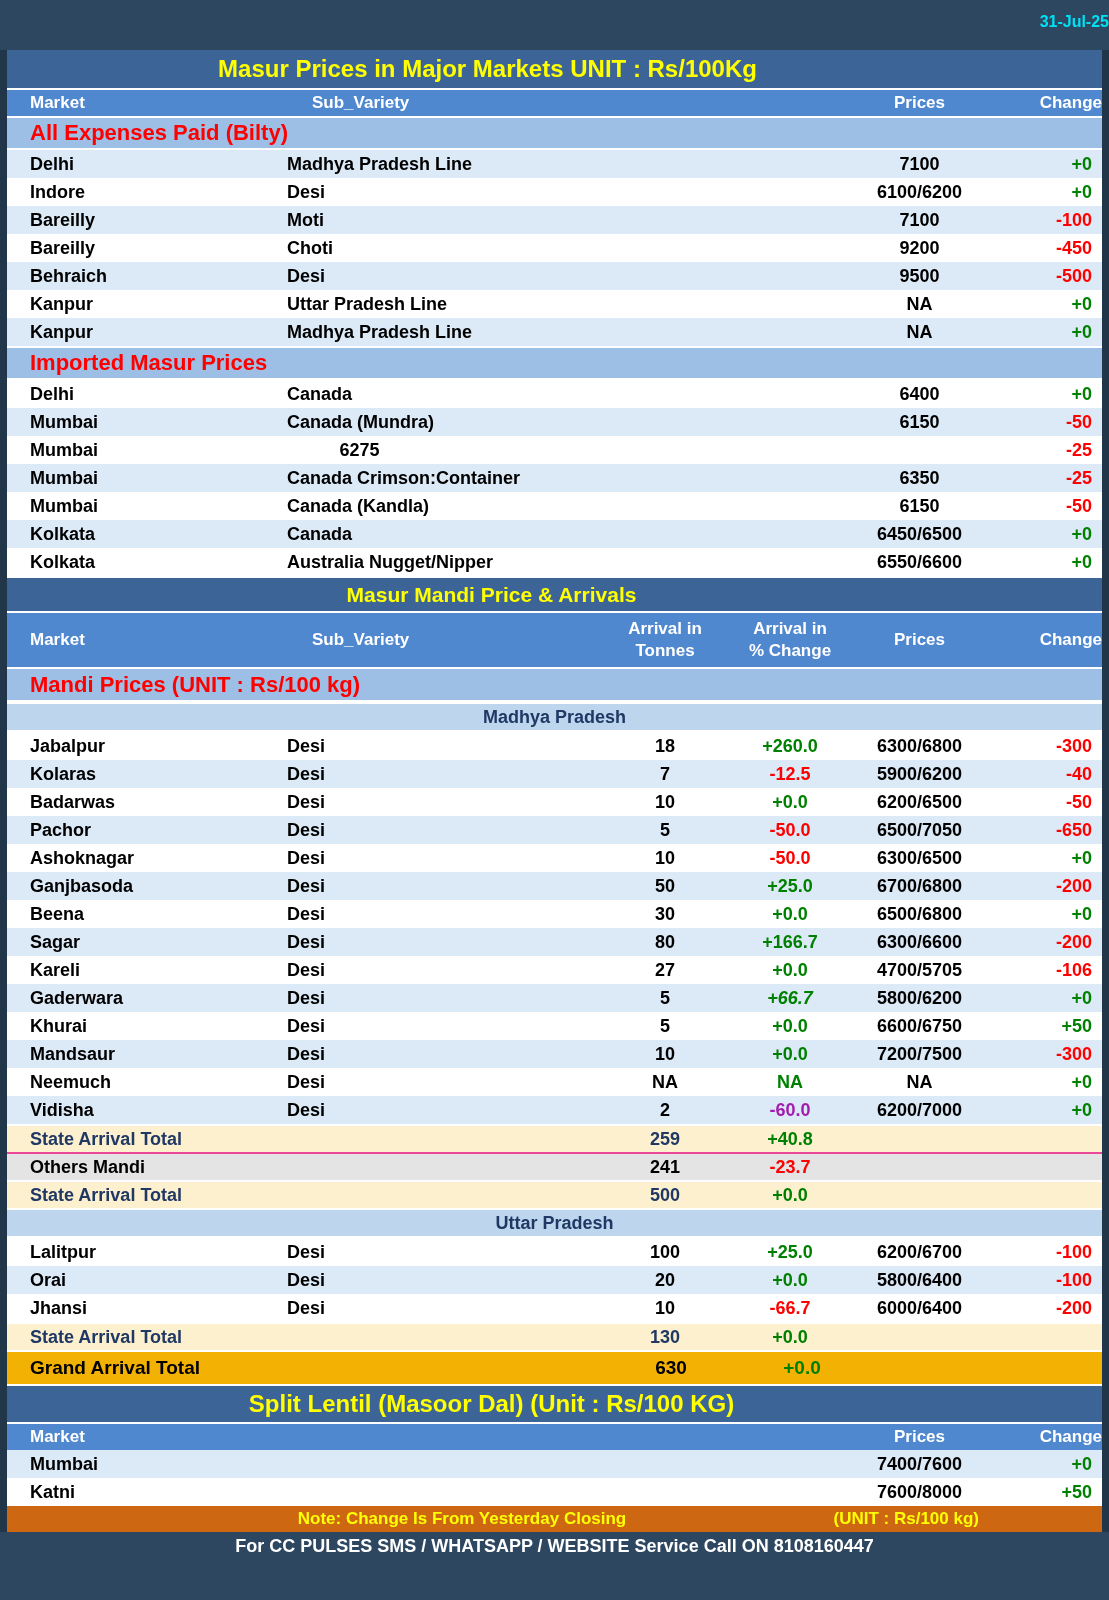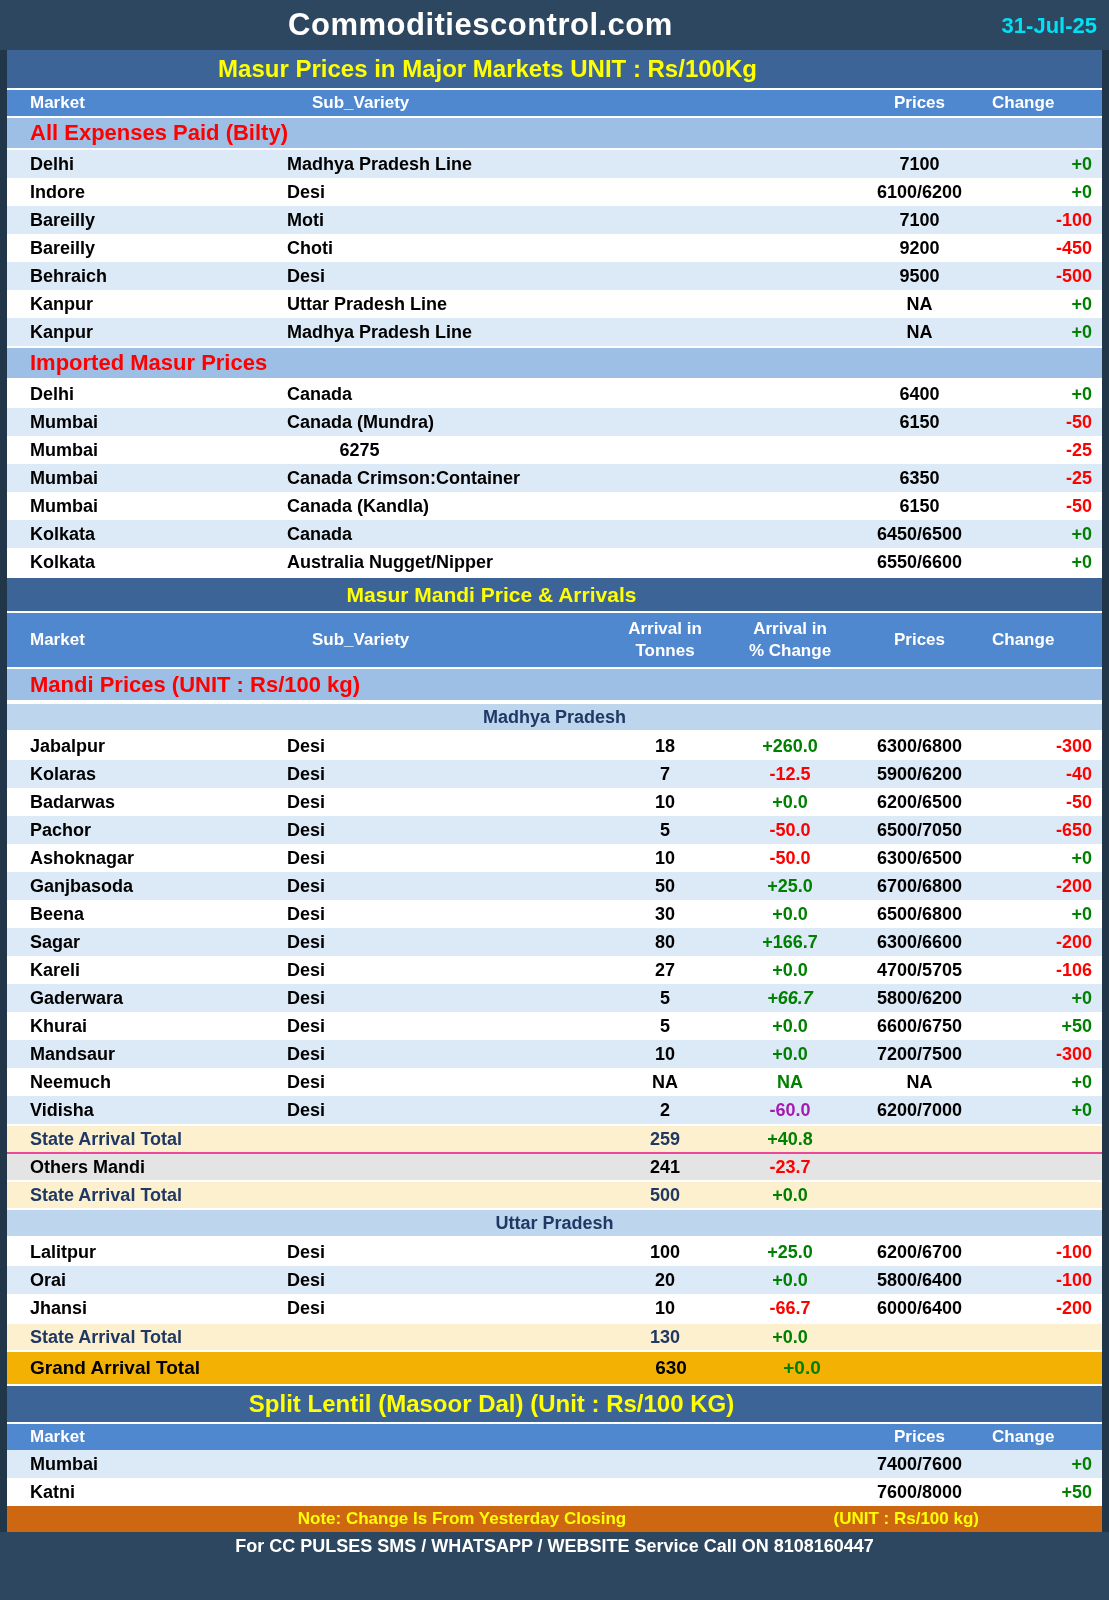--- a/index.html
+++ b/index.html
@@ -10,37 +10,37 @@
     font-family: "Liberation Sans", "DejaVu Sans", sans-serif;
     font-weight: 700;
   }
   .page { display:flex; flex-direction:column; height:100%; }
   .band { display:flex; align-items:center; flex:0 0 auto; }
   .inset { margin:0 7px; }
 
   
   .top-header { height:50px; background:var(--navy,#2e4760); position:relative; justify-content:center; }
   .top-title { color:#fff; font-size:31px; padding-right:148px; letter-spacing:0.5px; }
-  .top-date { position:absolute; right:12px; top:13px; color:var(--cyan,#00e1f5); font-size:22px; }
+  .top-date { position:absolute; right:0; top:13px; color:var(--cyan,#00e1f5); font-size:16px; }
 
   
   .steel-bar { background:var(--steel,#3c6496); justify-content:center; border-top:2px solid #fff; }
   .bar1 { height:38px; border-top:none; }
   .bar1 .txt { color:var(--yellow,#ff0); font-size:24px; padding-right:134px; }
   .mandi-bar { height:35px; }
   .mandi-bar .txt { color:var(--yellow,#ff0); font-size:21px; padding-right:126px; }
   .split-bar { height:38px; }
   .split-bar .txt { color:var(--yellow,#ff0); font-size:24px; padding-right:126px; }
 
   
   .t-head { background:var(--headblue,#5088d0); color:#fff; font-size:17px; border-top:2px solid #fff; }
   .t1-head, .t3-head { height:28px; }
   .t2-head { height:56px; }
   .t-head .c-variety1, .t-head .c-variety2 { padding-left:25px; }
-  .t-head .c-change { text-align:left; padding-right:0; }
+  .t-head .c-change { text-align:right; padding-right:0; }
   .t2-head .c-tonnes, .t2-head .c-pct { white-space:pre-line; line-height:1.3; }
 
   
   .group-header { height:34px; background:var(--sectionblue,#9dbfe5); color:var(--red,#f00);
     font-size:22px; padding-left:23px; border-top:2px solid #fff; border-bottom:2px solid #fff; }
   .sub-header { height:35px; }
 
   
   .state-bar { height:30px; background:var(--stateblue,#bdd6ee); color:var(--navytext,#1f3864);
     font-size:18px; justify-content:center; border-top:2px solid #fff; border-bottom:2px solid #fff; }
@@ -76,21 +76,20 @@
   .disc-bar { height:28px; background:var(--discbg,#ebebeb); justify-content:center;
     color:var(--red,#f00); font-size:17px; }
   .bottom-strip { flex:1 1 auto; background:var(--navy,#2e4760); }
 </style>
 </head>
 <body>
 
 <div class="page">
 
   <div class="band top-header">
-    <div class="top-title">Commoditiescontrol.com</div>
     <div class="top-date">31-Jul-25</div>
   </div>
 
   <div class="band steel-bar bar1 inset">
     <div class="txt">Masur Prices in Major Markets   UNIT : Rs/100Kg</div>
   </div>
 
   <div class="band t-head t1-head inset">
     <div class="cell c-market">Market</div>
     <div class="cell c-variety1">Sub_Variety</div>

